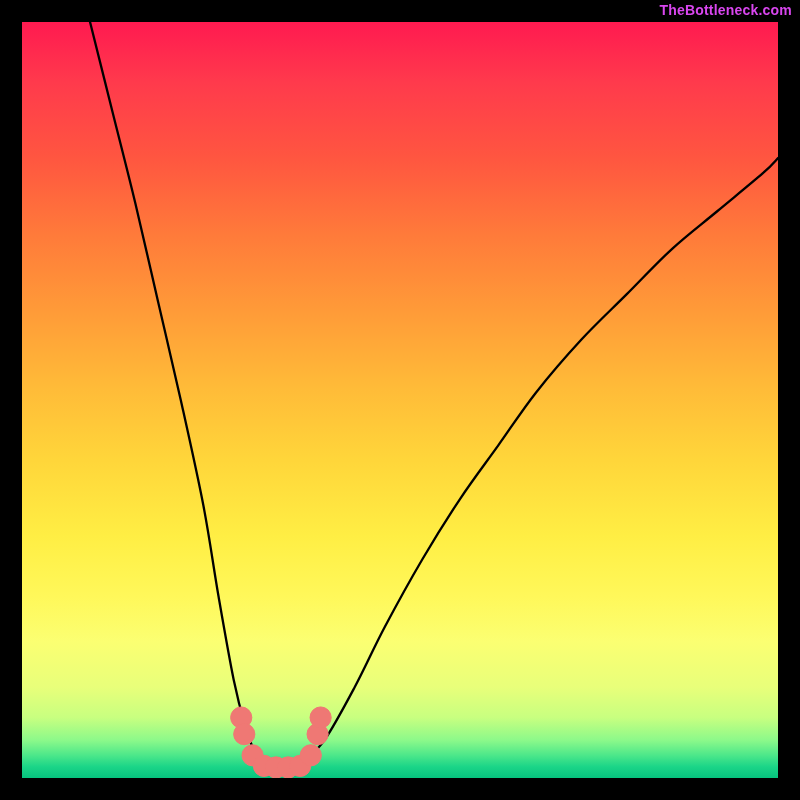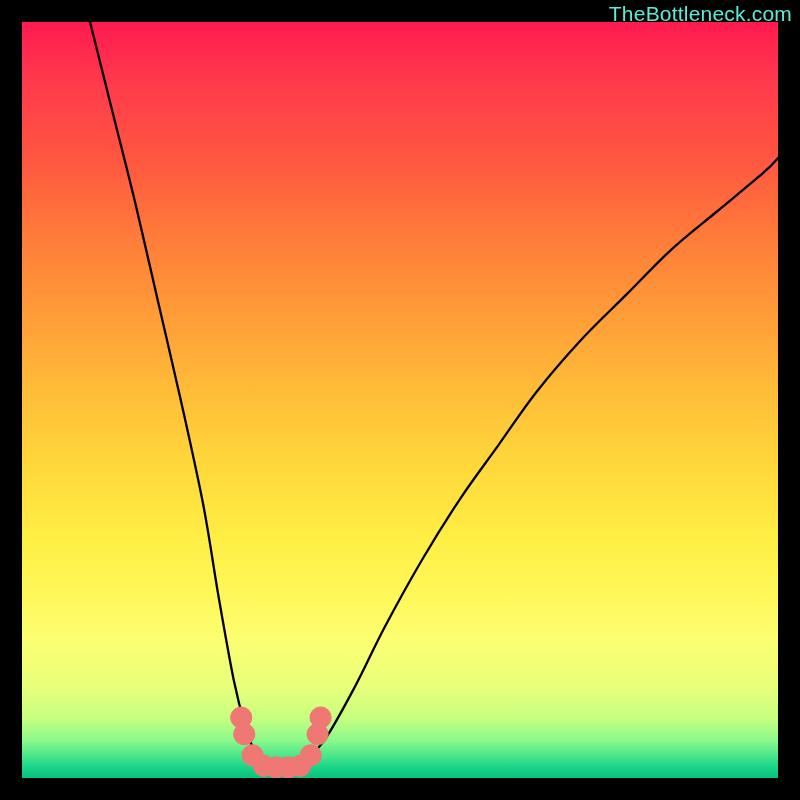--- a/index.html
+++ b/index.html
@@ -42,24 +42,25 @@
       #8cf98a 95%,
       #4ce78a 97%,
       #1bd588 98.5%,
       #06c37e 100%
     );
   }
   .watermark {
     position: absolute;
     top: 2px;
     right: 8px;
-    color: #5eead4;
-    font-size: 21px;
+    color: #d946ef;
+    font-size: 14px;
     letter-spacing: 0.2px;
     z-index: 10;
+    font-weight: bold;
   }
   .curve-svg {
     position: absolute;
     left: 0;
     top: 0;
     width: 100%;
     height: 100%;
   }
 </style>
 </head>

